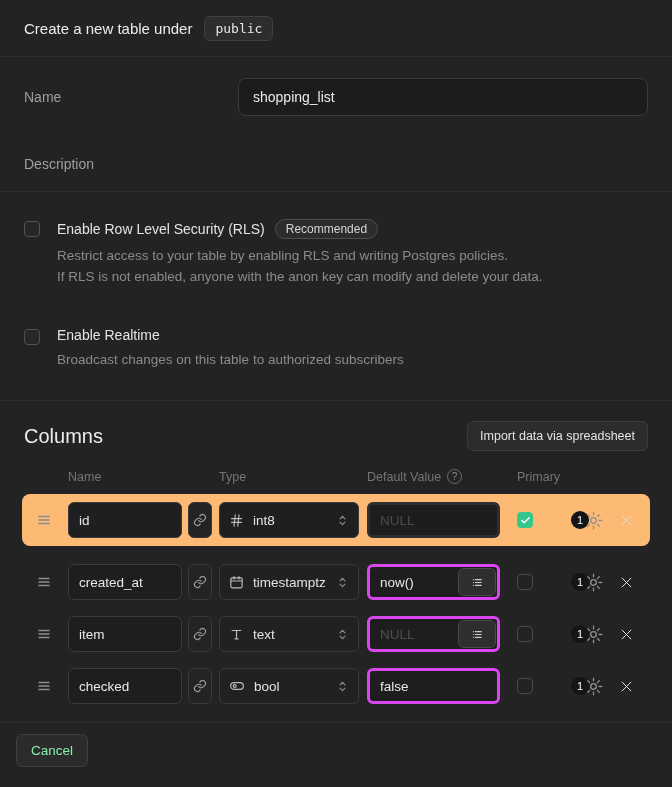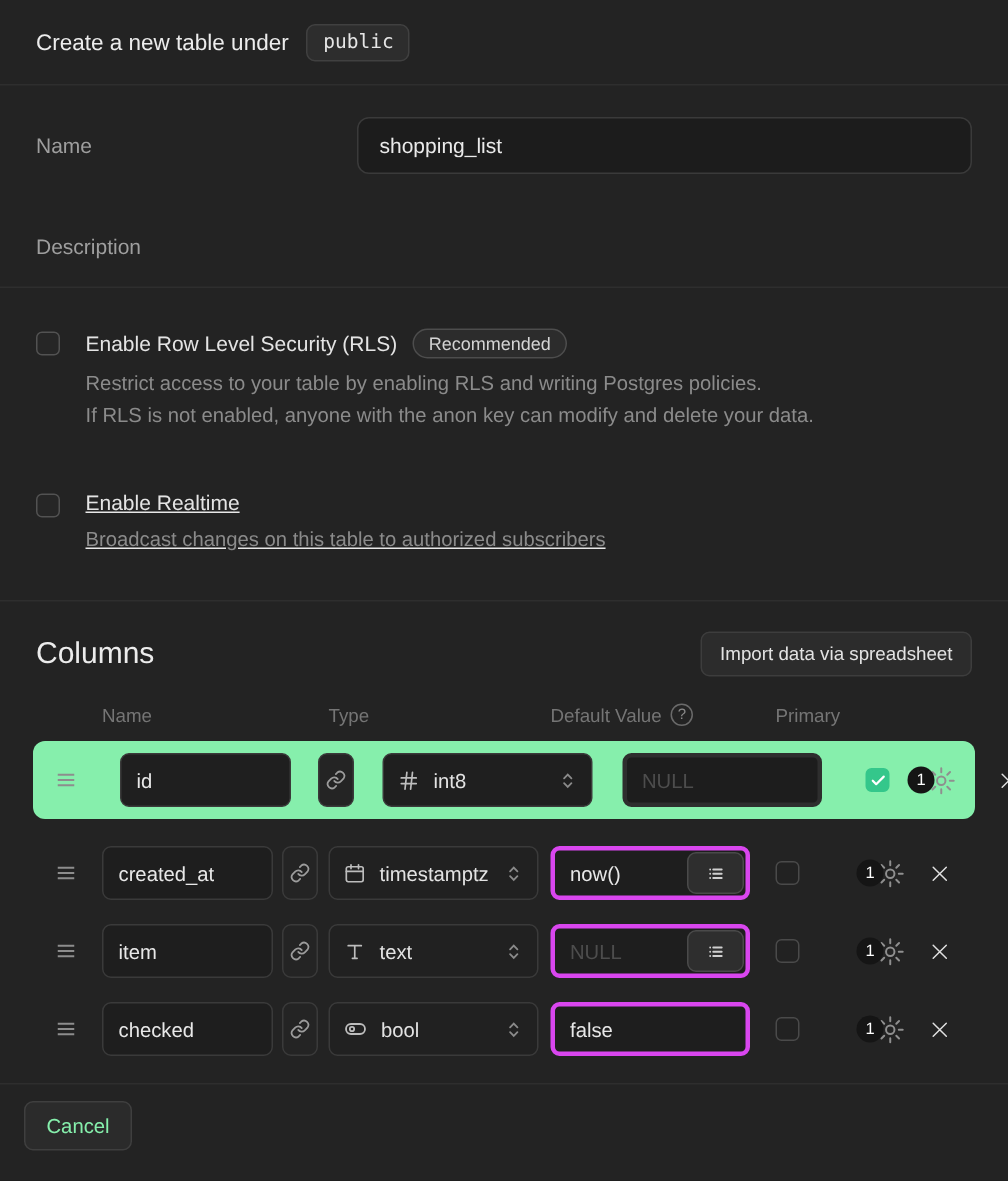--- a/index.html
+++ b/index.html
@@ -31,21 +31,21 @@
   .text-input {
     flex:1; height:38px; background:#1c1c1c; border:1px solid #3a3a3a;
     border-radius:8px; padding:0 14px; color:#eaeaea; font-size:14px;
     font-family:"Liberation Sans", sans-serif; outline:none; width:100%;
   }
   .text-input::placeholder { color:#575757; }
 
   
   .toggles-section { padding:27px 24px 30px; }
   .toggle-block { display:flex; gap:17px; }
-  .toggle-block + .toggle-block { margin-top:40px;text-decoration:underline; }
+  .toggle-block + .toggle-block { margin-top:40px; }
   .checkbox {
     width:16px; height:16px; border:1px solid #525252; border-radius:4px;
     background:#262626; flex:0 0 16px; margin-top:2px; cursor:pointer;
   }
   .toggle-label-row { display:flex; align-items:center; }
   .toggle-label { font-size:14px; color:#e4e4e4; }
   .pill-badge {
     margin-left:10px; font-size:12px; color:#d4d4d4; background:#2c2c2c;
     border:1px solid #4d4d4d; border-radius:999px; padding:2px 10px;
   }
@@ -72,21 +72,21 @@
   .q-icon {
     width:15px; height:15px; border:1px solid #6a6a6a; border-radius:50%;
     display:inline-flex; align-items:center; justify-content:center;
     font-size:10px; color:#8a8a8a;
   }
   .ch-primary { white-space:nowrap; }
 
   .col-row { display:flex; align-items:center; padding:4px 14px; }
   .col-row + .col-row { margin-top:8px; }
   .col-row.card {
-    background:#86efac; border-radius:8px; padding:8px 14px; margin-bottom:14px;gap:12px;
+    background:#fdba74; border-radius:8px; padding:8px 14px; margin-bottom:14px;
   }
   .drag-handle { width:16px; margin-right:16px; color:#8d8d8d; cursor:grab; display:flex; }
   .cell-input {
     width:114px; height:36px; background:#1e1e1e; border:1px solid #3a3a3a;
     border-radius:6px; padding:0 10px; color:#e8e8e8; font-size:13.5px;
     font-family:"Liberation Sans", sans-serif; outline:none; margin-right:6px;
   }
   .card .cell-input, .card .type-select, .card .default-input { background:#1f1f1f; }
   .link-btn {
     width:24px; height:36px; background:#242424; border:1px solid #3a3a3a;

